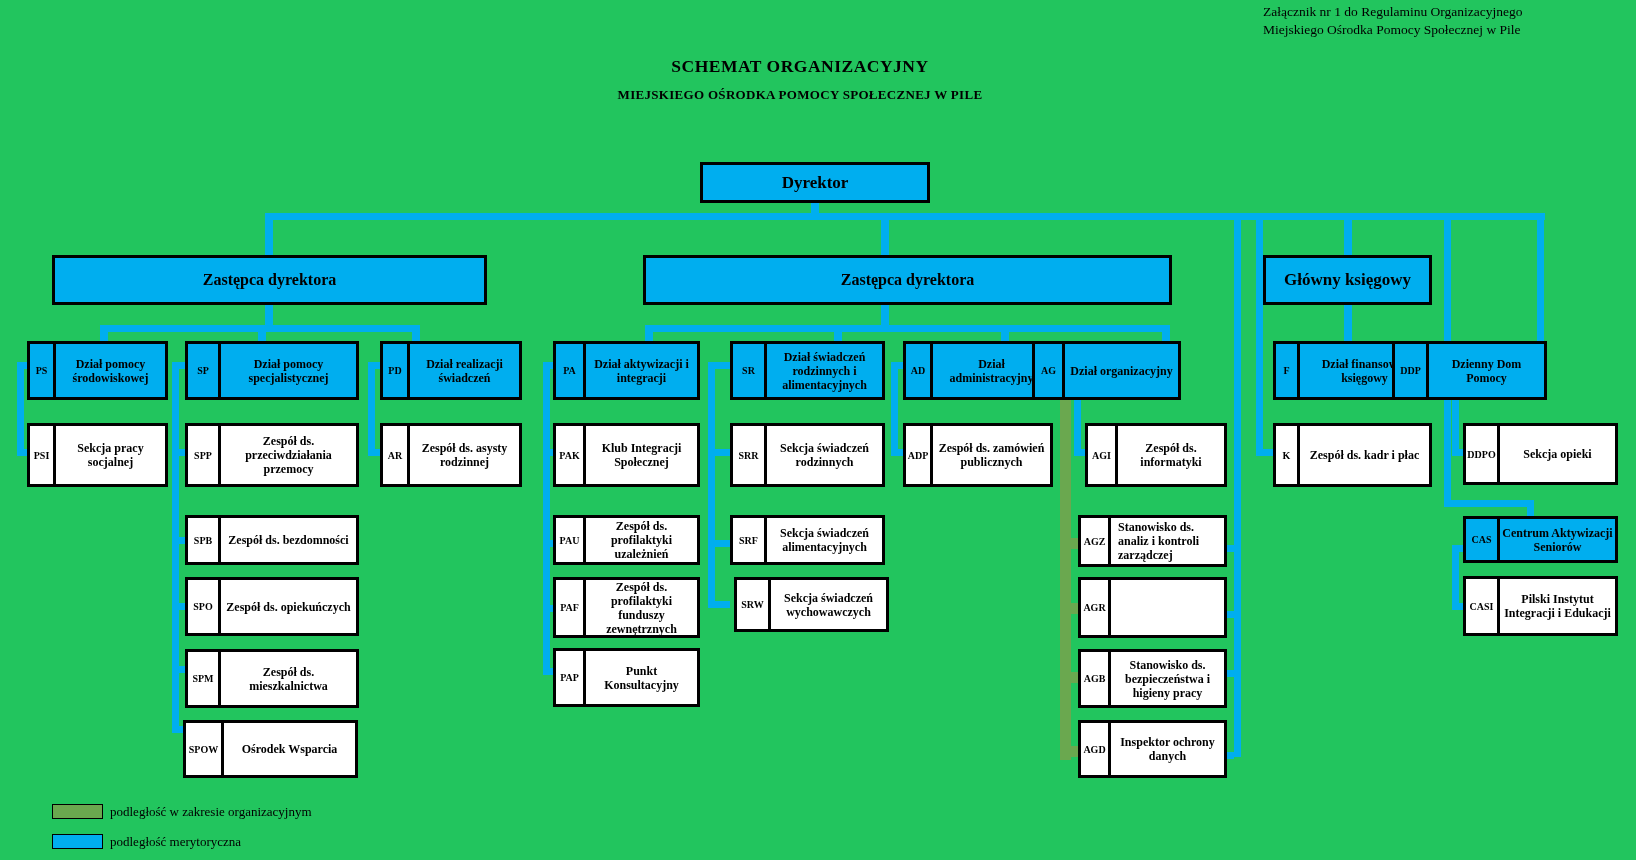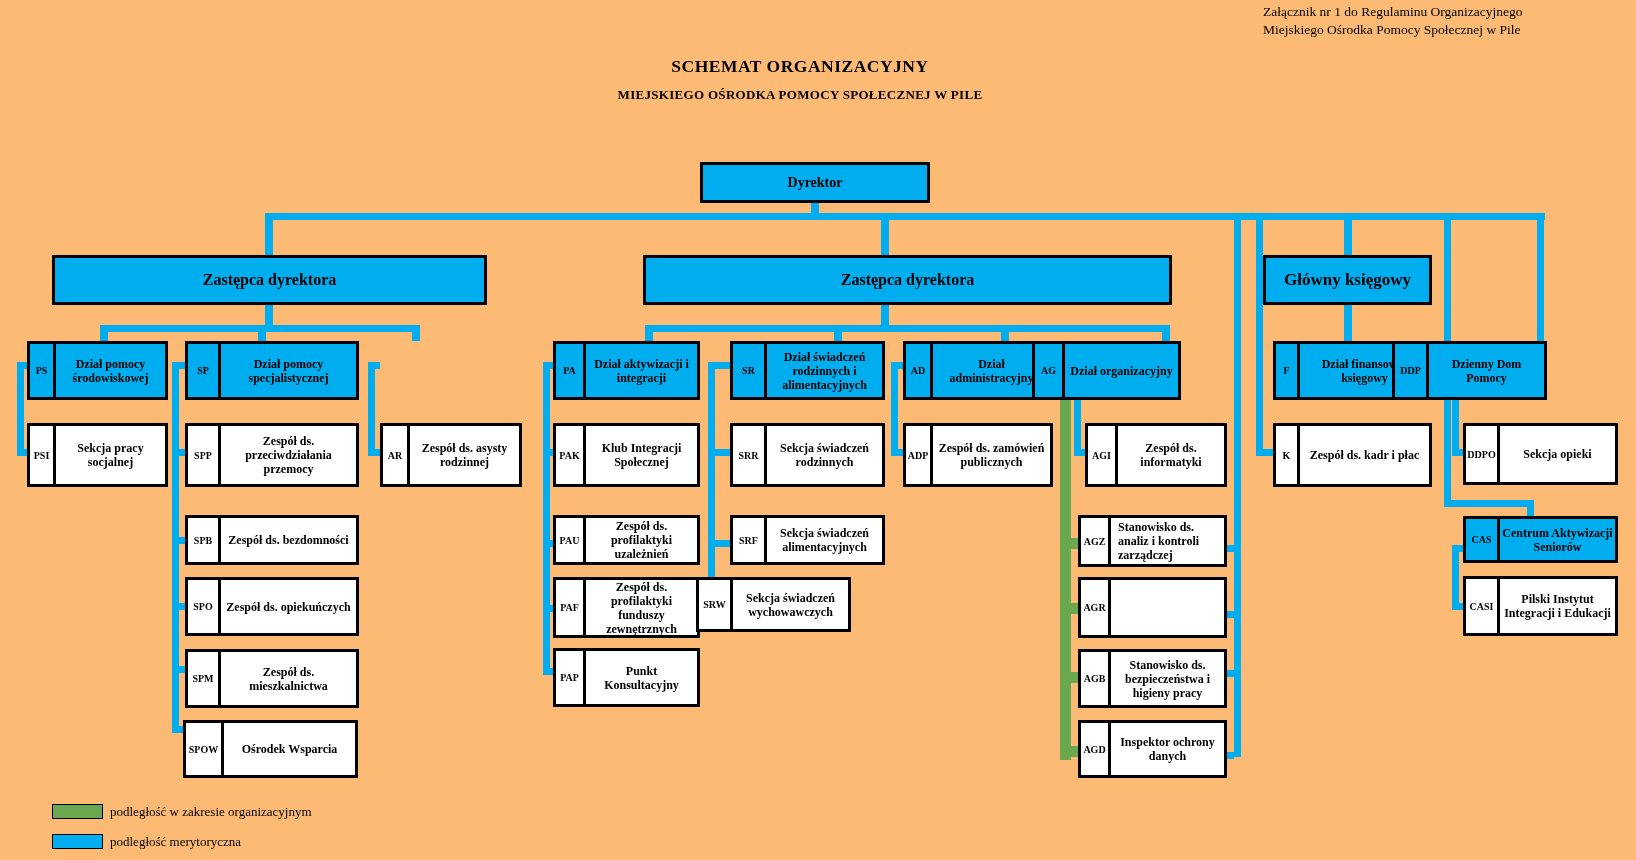--- a/index.html
+++ b/index.html
@@ -1,27 +1,27 @@
 <!DOCTYPE html>
 <html lang="pl" style="--blue: #00AEEF; --green: #6AA84F;"><head>
 <meta charset="utf-8">
 <style>
   html,body{margin:0;padding:0;background:#fff;}
   #chart{
-    position:relative;width:1636px;height:860px;background:#fdba74;overflow:hidden;
+    position:relative;width:1636px;height:860px;background:#22c55e;overflow:hidden;
     font-family:"Liberation Serif","DejaVu Serif",serif;color:#000;
   }
   
   #annotation{position:absolute;left:1263px;top:3px;width:260px;font-size:13.5px;line-height:1.32;}
   #title-main{position:absolute;left:300px;top:56px;width:1000px;text-align:center;font-size:17.5px;font-weight:bold;letter-spacing:.5px;}
   #title-sub{position:absolute;left:300px;top:87px;width:1000px;text-align:center;font-size:13px;font-weight:bold;letter-spacing:.3px;}
   
   .topbox{position:absolute;z-index:2;box-sizing:border-box;border:3px solid #000;background:var(--blue);
     display:flex;align-items:center;justify-content:center;font-weight:bold;}
-  #director{left:700px;top:162px;width:230px;height:41px;font-size:14px;}
+  #director{left:700px;top:162px;width:230px;height:41px;font-size:17px;}
   #deputy1{left:52px;top:255px;width:435px;height:50px;font-size:16px;}
   #deputy2{left:643px;top:255px;width:529px;height:50px;font-size:16px;}
   #chief-accountant{left:1263px;top:255px;width:169px;height:50px;font-size:17px;}
   .unit{position:absolute;z-index:2;box-sizing:border-box;border:3px solid #000;background:#fff;display:flex;}
   .unit.blue{background:var(--blue);}
   .ucode{box-sizing:border-box;border-right:3px solid #000;width:30px;flex:0 0 auto;
     display:flex;align-items:center;justify-content:center;font-size:10px;font-weight:bold;}
   .ulabel{flex:1;display:flex;align-items:center;justify-content:center;text-align:center;
     font-size:12px;line-height:14px;font-weight:bold;padding:1px 2px;}
   
@@ -36,21 +36,21 @@
   #u-PD{left:380px;top:341px;width:142px;height:59px}    #u-PD .ucode{width:27px}
   #u-AR{left:380px;top:423px;width:142px;height:64px}    #u-AR .ucode{width:27px}
   #u-PA{left:553px;top:341px;width:147px;height:59px}
   #u-PAK{left:553px;top:423px;width:147px;height:64px}
   #u-PAU{left:553px;top:515px;width:147px;height:50px}
   #u-PAF{left:553px;top:577px;width:147px;height:61px}
   #u-PAP{left:553px;top:648px;width:147px;height:59px}
   #u-SR{left:730px;top:341px;width:155px;height:59px}    #u-SR .ucode{width:34px}
   #u-SRR{left:730px;top:423px;width:155px;height:64px}   #u-SRR .ucode{width:34px}
   #u-SRF{left:730px;top:515px;width:155px;height:50px}   #u-SRF .ucode{width:34px}
-  #u-SRW{left:696px;top:577px;width:155px;height:55px}   #u-SRW .ucode{width:34px}
+  #u-SRW{left:734px;top:577px;width:155px;height:55px}   #u-SRW .ucode{width:34px}
   #u-AD{left:903px;top:341px;width:150px;height:59px}    #u-AD .ucode{width:27px}
   #u-ADP{left:903px;top:423px;width:150px;height:64px}   #u-ADP .ucode{width:27px}
   #u-AG{left:1032px;top:341px;width:149px;height:59px}
   #u-AGI{left:1085px;top:423px;width:142px;height:64px}
   #u-AGZ{left:1078px;top:515px;width:149px;height:52px}  #u-AGZ .ulabel{text-align:left;padding-left:7px}
   #u-AGR{left:1078px;top:577px;width:149px;height:61px}
   #u-AGB{left:1078px;top:649px;width:149px;height:59px}
   #u-AGD{left:1078px;top:720px;width:149px;height:58px}
   #u-F{left:1273px;top:341px;width:159px;height:59px}    #u-F .ucode{width:24px}
   #u-K{left:1273px;top:423px;width:159px;height:64px}    #u-K .ucode{width:24px}
@@ -130,20 +130,24 @@
       <div class="ucode">SPO</div>
       <div class="ulabel">Zespół ds. opiekuńczych</div>
     </div>
     <div class="unit" id="u-SPM">
       <div class="ucode">SPM</div>
       <div class="ulabel">Zespół ds. mieszkalnictwa</div>
     </div>
     <div class="unit" id="u-SPOW">
       <div class="ucode">SPOW</div>
       <div class="ulabel">Ośrodek Wsparcia</div>
+    </div>
+    <div class="unit blue" id="u-PD">
+      <div class="ucode">PD</div>
+      <div class="ulabel">Dział realizacji świadczeń</div>
     </div>
     <div class="unit" id="u-AR">
       <div class="ucode">AR</div>
       <div class="ulabel">Zespół ds. asysty rodzinnej</div>
     </div>
     <div class="unit blue" id="u-PA">
       <div class="ucode">PA</div>
       <div class="ulabel">Dział aktywizacji  i integracji</div>
     </div>
     <div class="unit" id="u-PAK">

